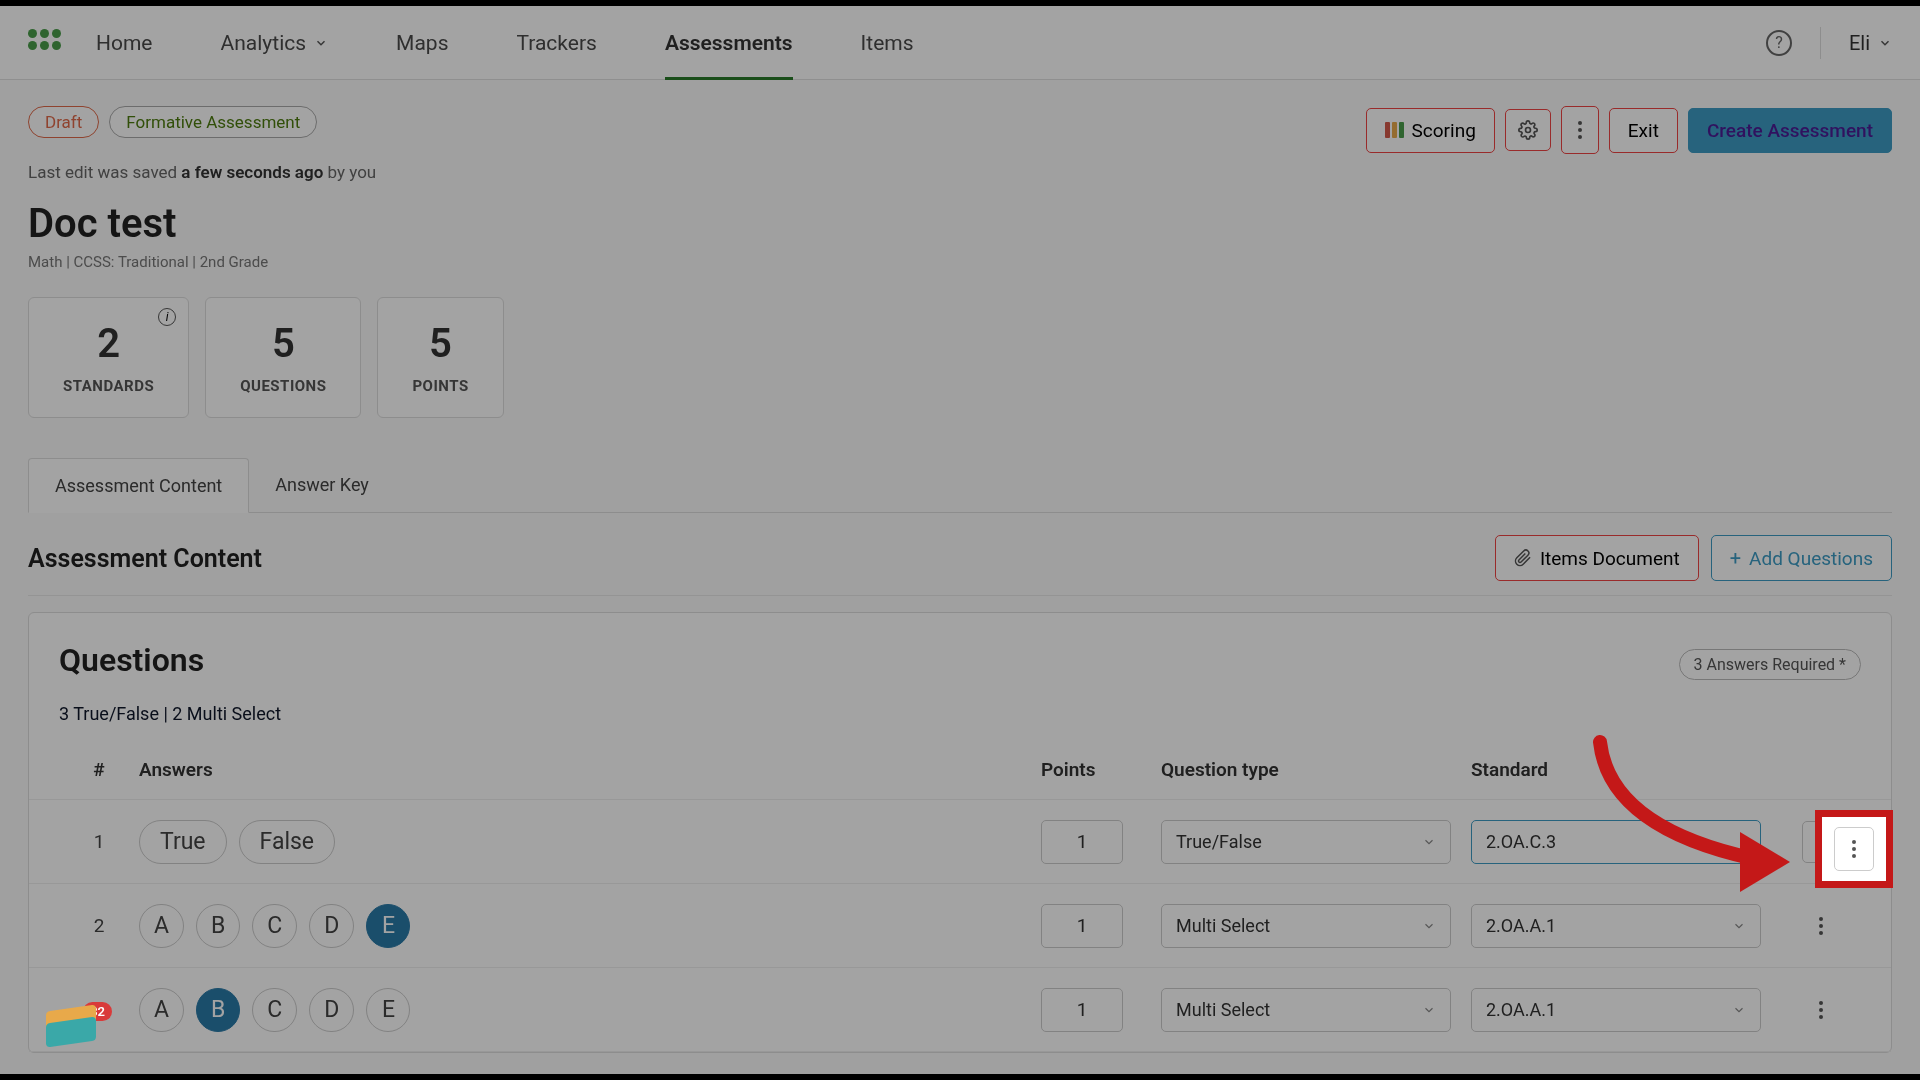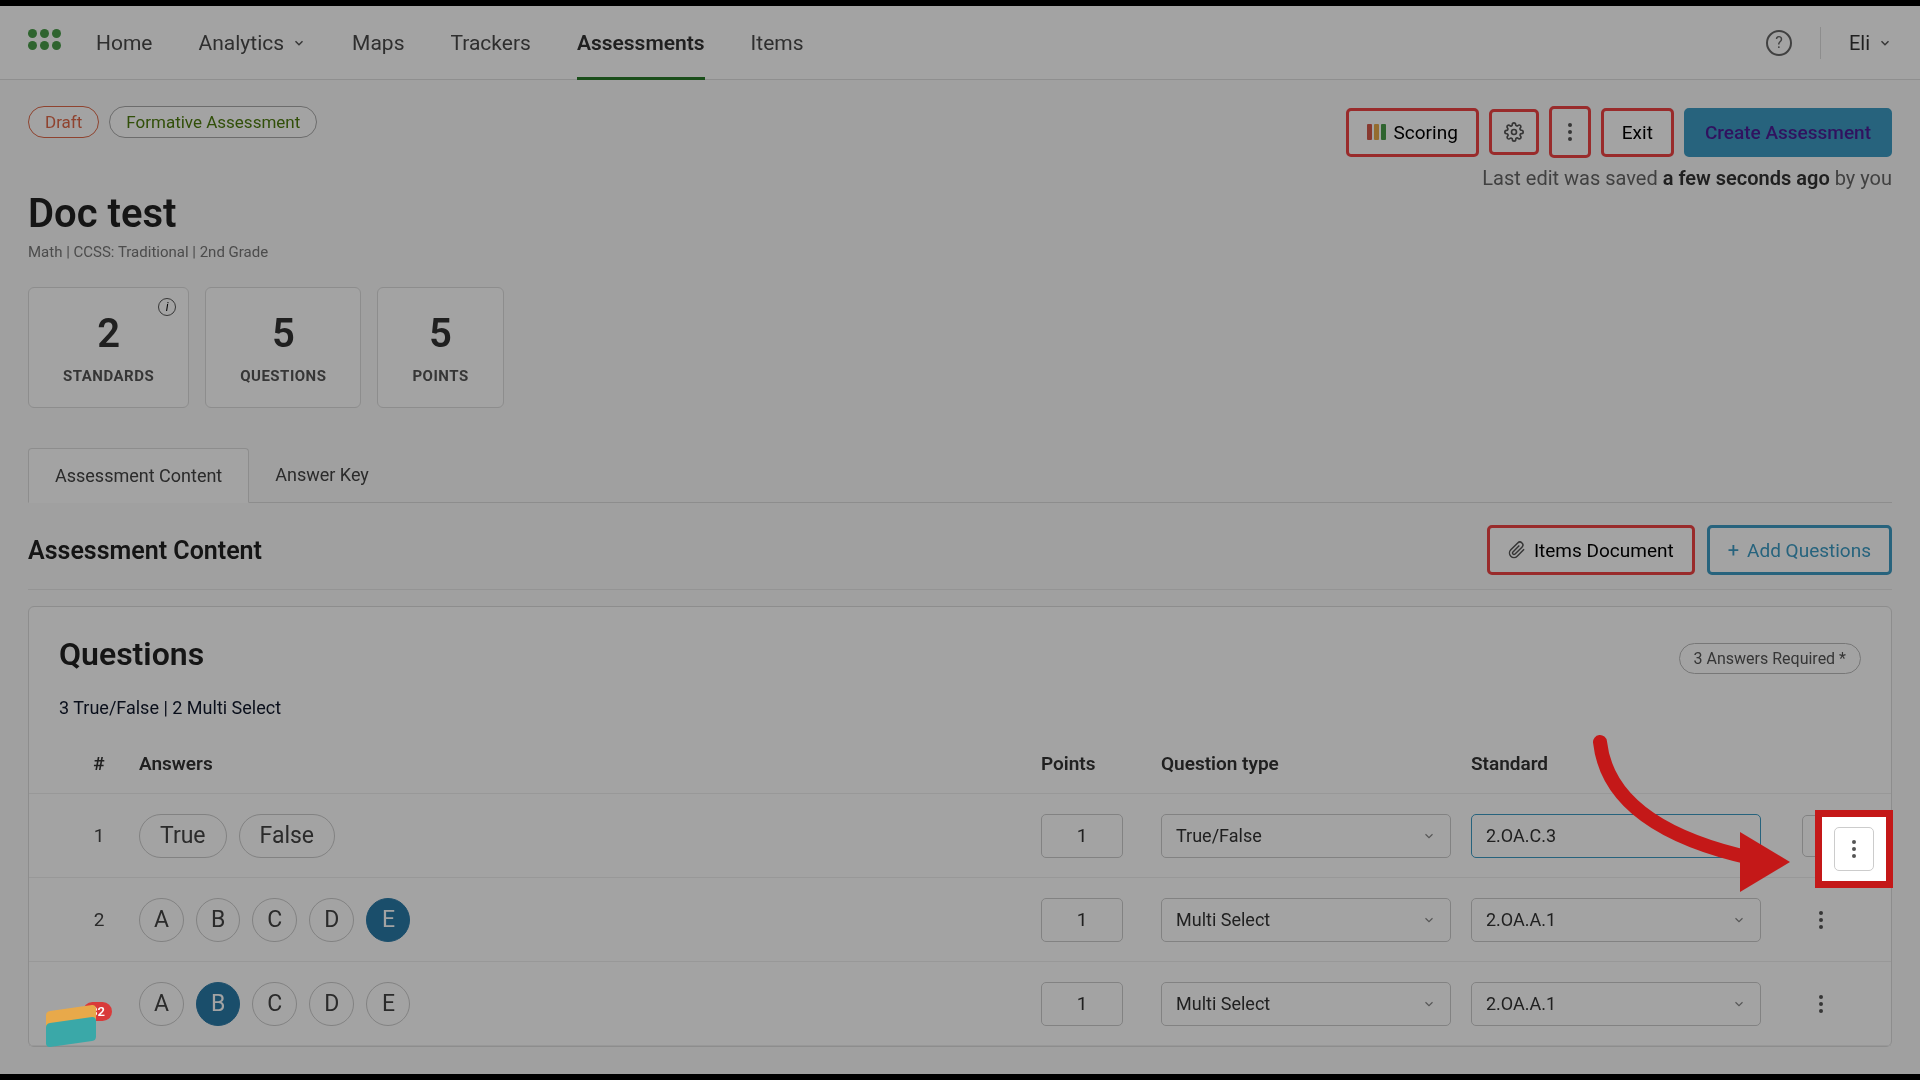--- a/index.html
+++ b/index.html
@@ -60,21 +60,21 @@
   width: 44px;
 }
 .logo-dot {
   width: 9px;
   height: 9px;
   border-radius: 50%;
   background: #4a9d4a;
 }
 .nav-items {
   display: flex;
-  gap: 46px;
+  gap: 68px;
   align-items: flex-start;
   flex: 1;
 }
 .nav-item {
   color: #4a4a4a;
   font-size: 21px;
   cursor: pointer;
   padding: 22px 0;
   display: flex;
   align-items: center;
@@ -149,21 +149,21 @@
 }
 .header-actions {
   display: flex;
   align-items: center;
   gap: 10px;
 }
 .btn {
   padding: 10px 18px;
   border-radius: 5px;
   font-size: 19px;
-  border: 3px solid #ef4444;
+  border: 1px solid #ef4444;
   background: #fff;
   cursor: pointer;
   display: flex;
   align-items: center;
   gap: 8px;
 }
 .btn-icon-only {
   padding: 10px 12px;
 }
 .btn-primary {
@@ -184,23 +184,23 @@
 .gear-svg { width: 20px; height: 20px; }
 .three-dots {
   display: flex;
   flex-direction: column;
   gap: 3px;
   align-items: center;
   padding: 4px;
 }
 .dot { width: 4px; height: 4px; border-radius: 50%; background: #555; }
 .last-saved {
-  text-align: right;
   color: #666;
-  font-size: 20px;
+  font-size: 17px;
+  margin-bottom: 18px;
 }
 .last-saved strong { color: #333; font-weight: 600; }
 .page-title {
   font-size: 40px;
   font-weight: 600;
   color: #222;
   margin-bottom: 6px;
 }
 .meta {
   color: #777;

